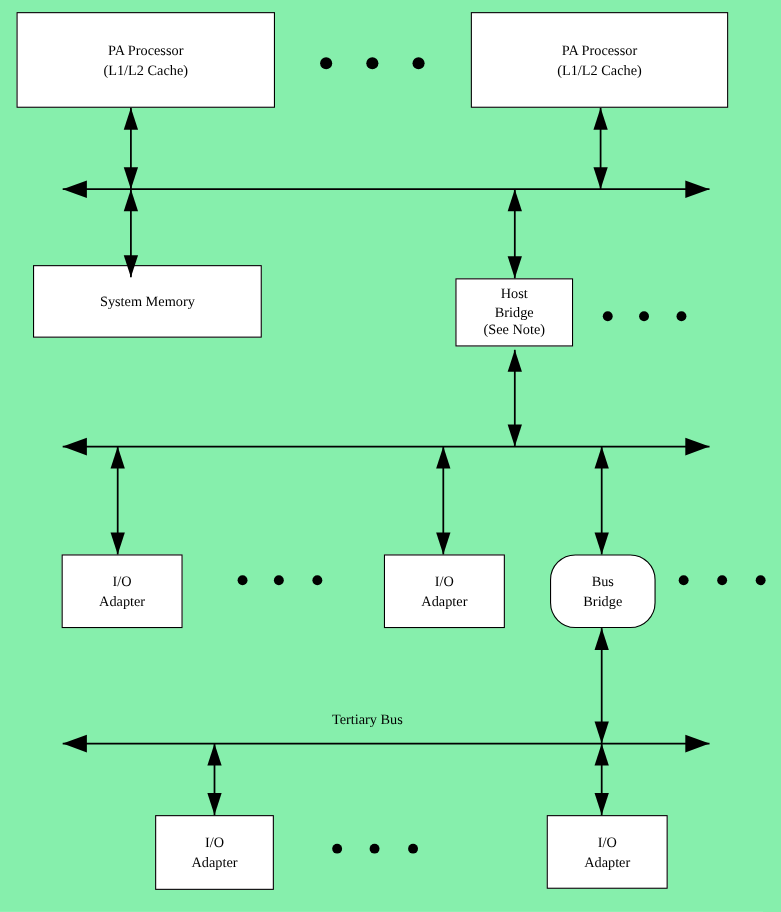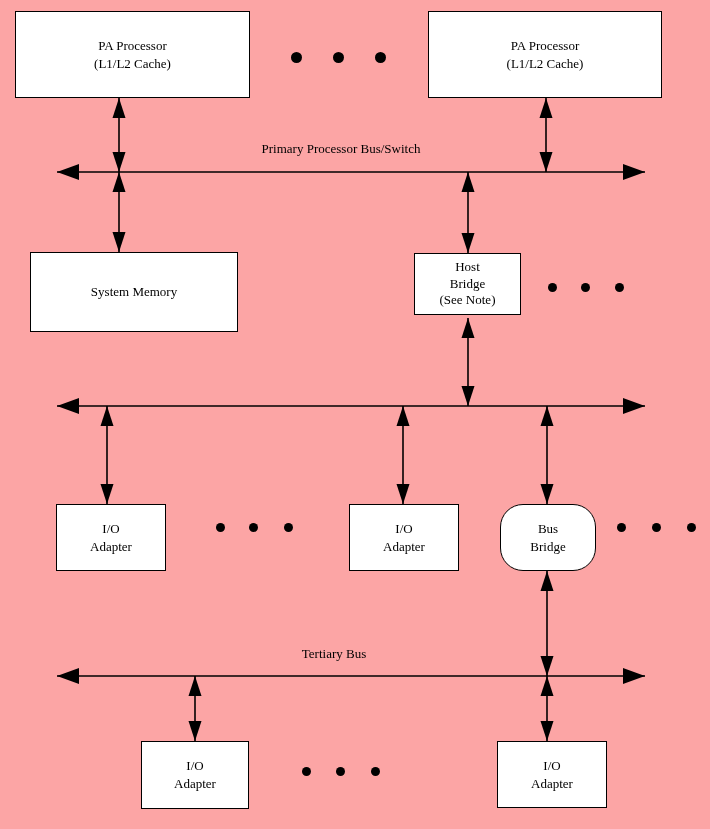--- a/index.html
+++ b/index.html
@@ -1,19 +1,19 @@
 <!DOCTYPE html>
 <html><head>
 <meta charset="utf-8">
 <style>
   html,body{margin:0;padding:0;background:#ffffff;}
   #canvas{
     position:relative;
     width:710px;height:829px;
-    background:#fca5a5;
+    background:#86efac;
     font-family:"Liberation Serif","DejaVu Serif",serif;
     color:#000000;
     overflow:hidden;
   }
   .box{
     position:absolute;
     border:1.6px solid #000;
     background:#fff;
     box-sizing:border-box;
     display:flex;
@@ -58,21 +58,21 @@
   <div class="box two" id="b0" style="left: 15px; top: 11px; width: 235px; height: 87px;">
     <span class="ln">PA Processor</span>
     <span class="ln">(L1/L2 Cache)</span>
   </div>
 
   <div class="box two" id="b1" style="left: 428px; top: 11px; width: 234px; height: 87px;">
     <span class="ln">PA Processor</span>
     <span class="ln">(L1/L2 Cache)</span>
   </div>
 
-  <div class="box one" id="b2" style="left: 30px; top: 252px; width: 208px; height: 80px;">
+  <div class="box one" id="b2" style="left: 30px; top: 241px; width: 208px; height: 66px;">
     <span class="ln">System Memory</span>
   </div>
 
   <div class="box three" id="b3" style="left: 414px; top: 253px; width: 107px; height: 62px;">
     <span class="ln">Host</span>
     <span class="ln">Bridge</span>
     <span class="ln">(See Note)</span>
   </div>
 
   <div class="box two" id="b4" style="left: 56px; top: 504px; width: 110px; height: 67px;">
@@ -93,21 +93,20 @@
   <div class="box two" id="b7" style="left: 141px; top: 741px; width: 108px; height: 68px;">
     <span class="ln">I/O</span>
     <span class="ln">Adapter</span>
   </div>
 
   <div class="box two" id="b8" style="left: 497px; top: 741px; width: 110px; height: 67px;">
     <span class="ln">I/O</span>
     <span class="ln">Adapter</span>
   </div>
 
-  <div class="buslabel" id="l0" style="top: 141px; left: 0px; width: 682px;">Primary Processor Bus/Switch</div>
   <div class="buslabel" id="l2" style="top: 646px; left: 0px; width: 668px;">Tertiary Bus</div>
 
   <div class="dots" id="d0" style="left: 290.5px; top: 51.5px; height: 11px;">
       <i style="width: 11px; height: 11px;"></i>
       <i style="width: 11px; height: 11px; margin-left: 31px;"></i>
       <i style="width: 11px; height: 11px; margin-left: 31px;"></i>
     </div>
   <div class="dots" id="d1" style="left: 547.5px; top: 282.5px; height: 9px;">
       <i style="width: 9px; height: 9px;"></i>
       <i style="width: 9px; height: 9px; margin-left: 24px;"></i>

